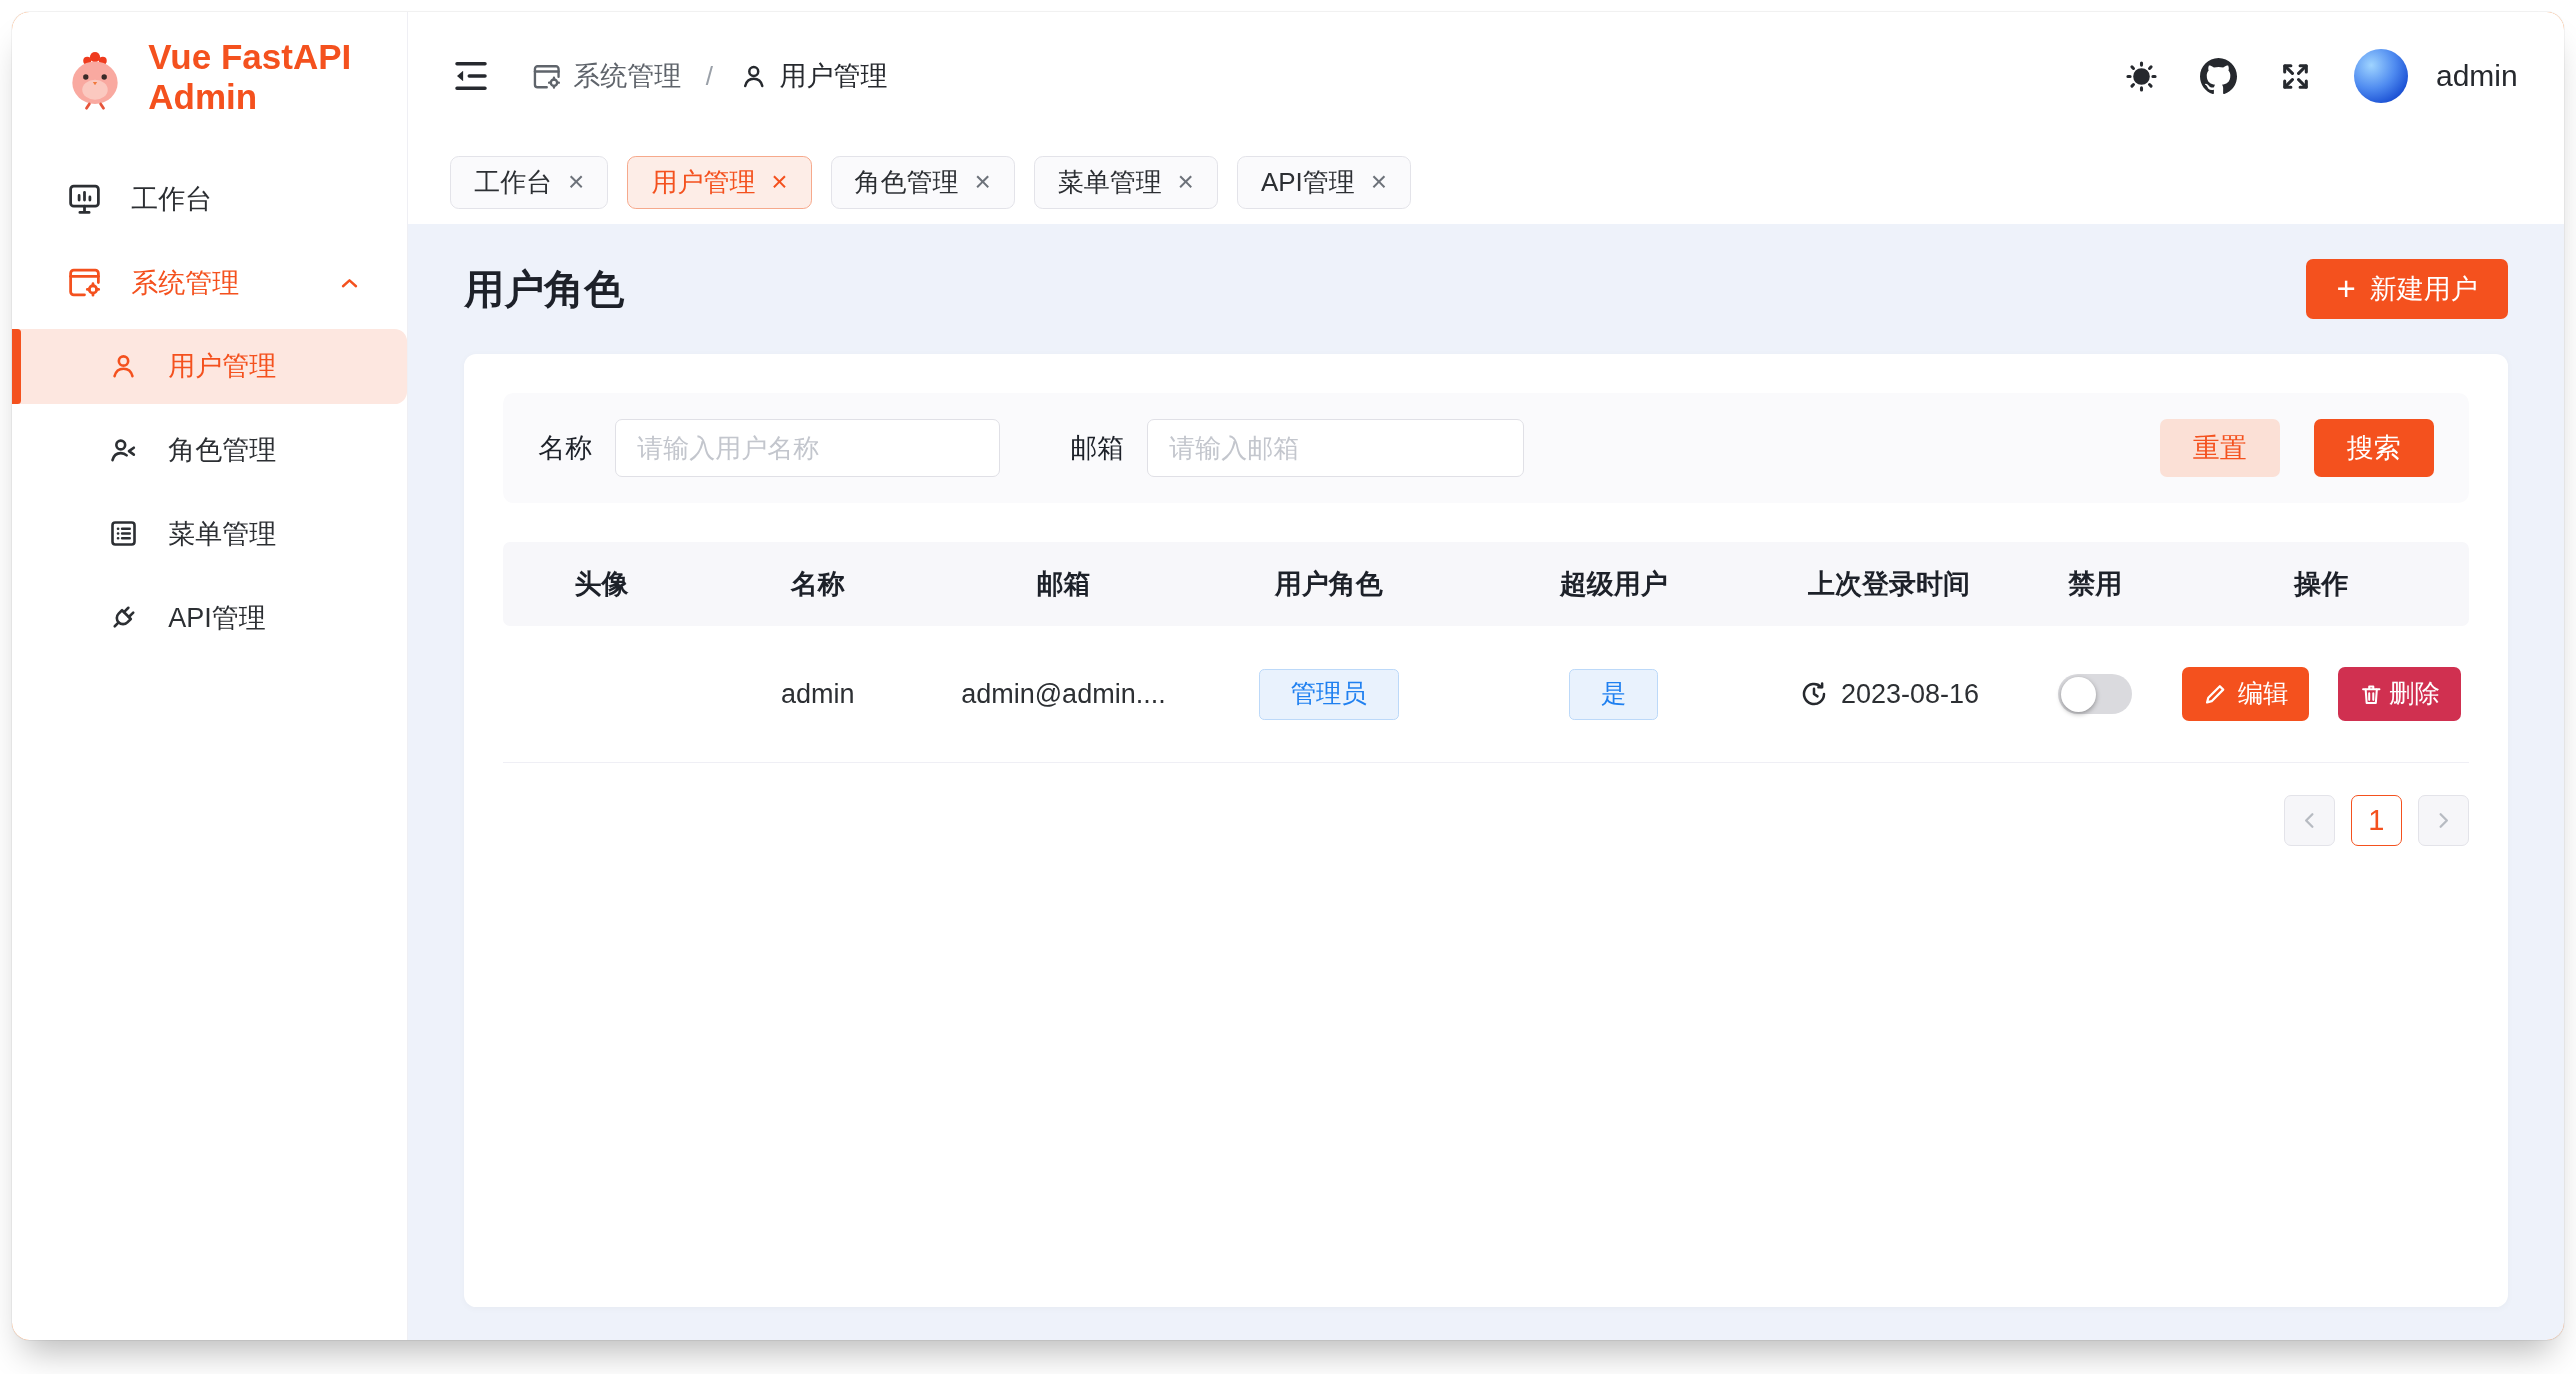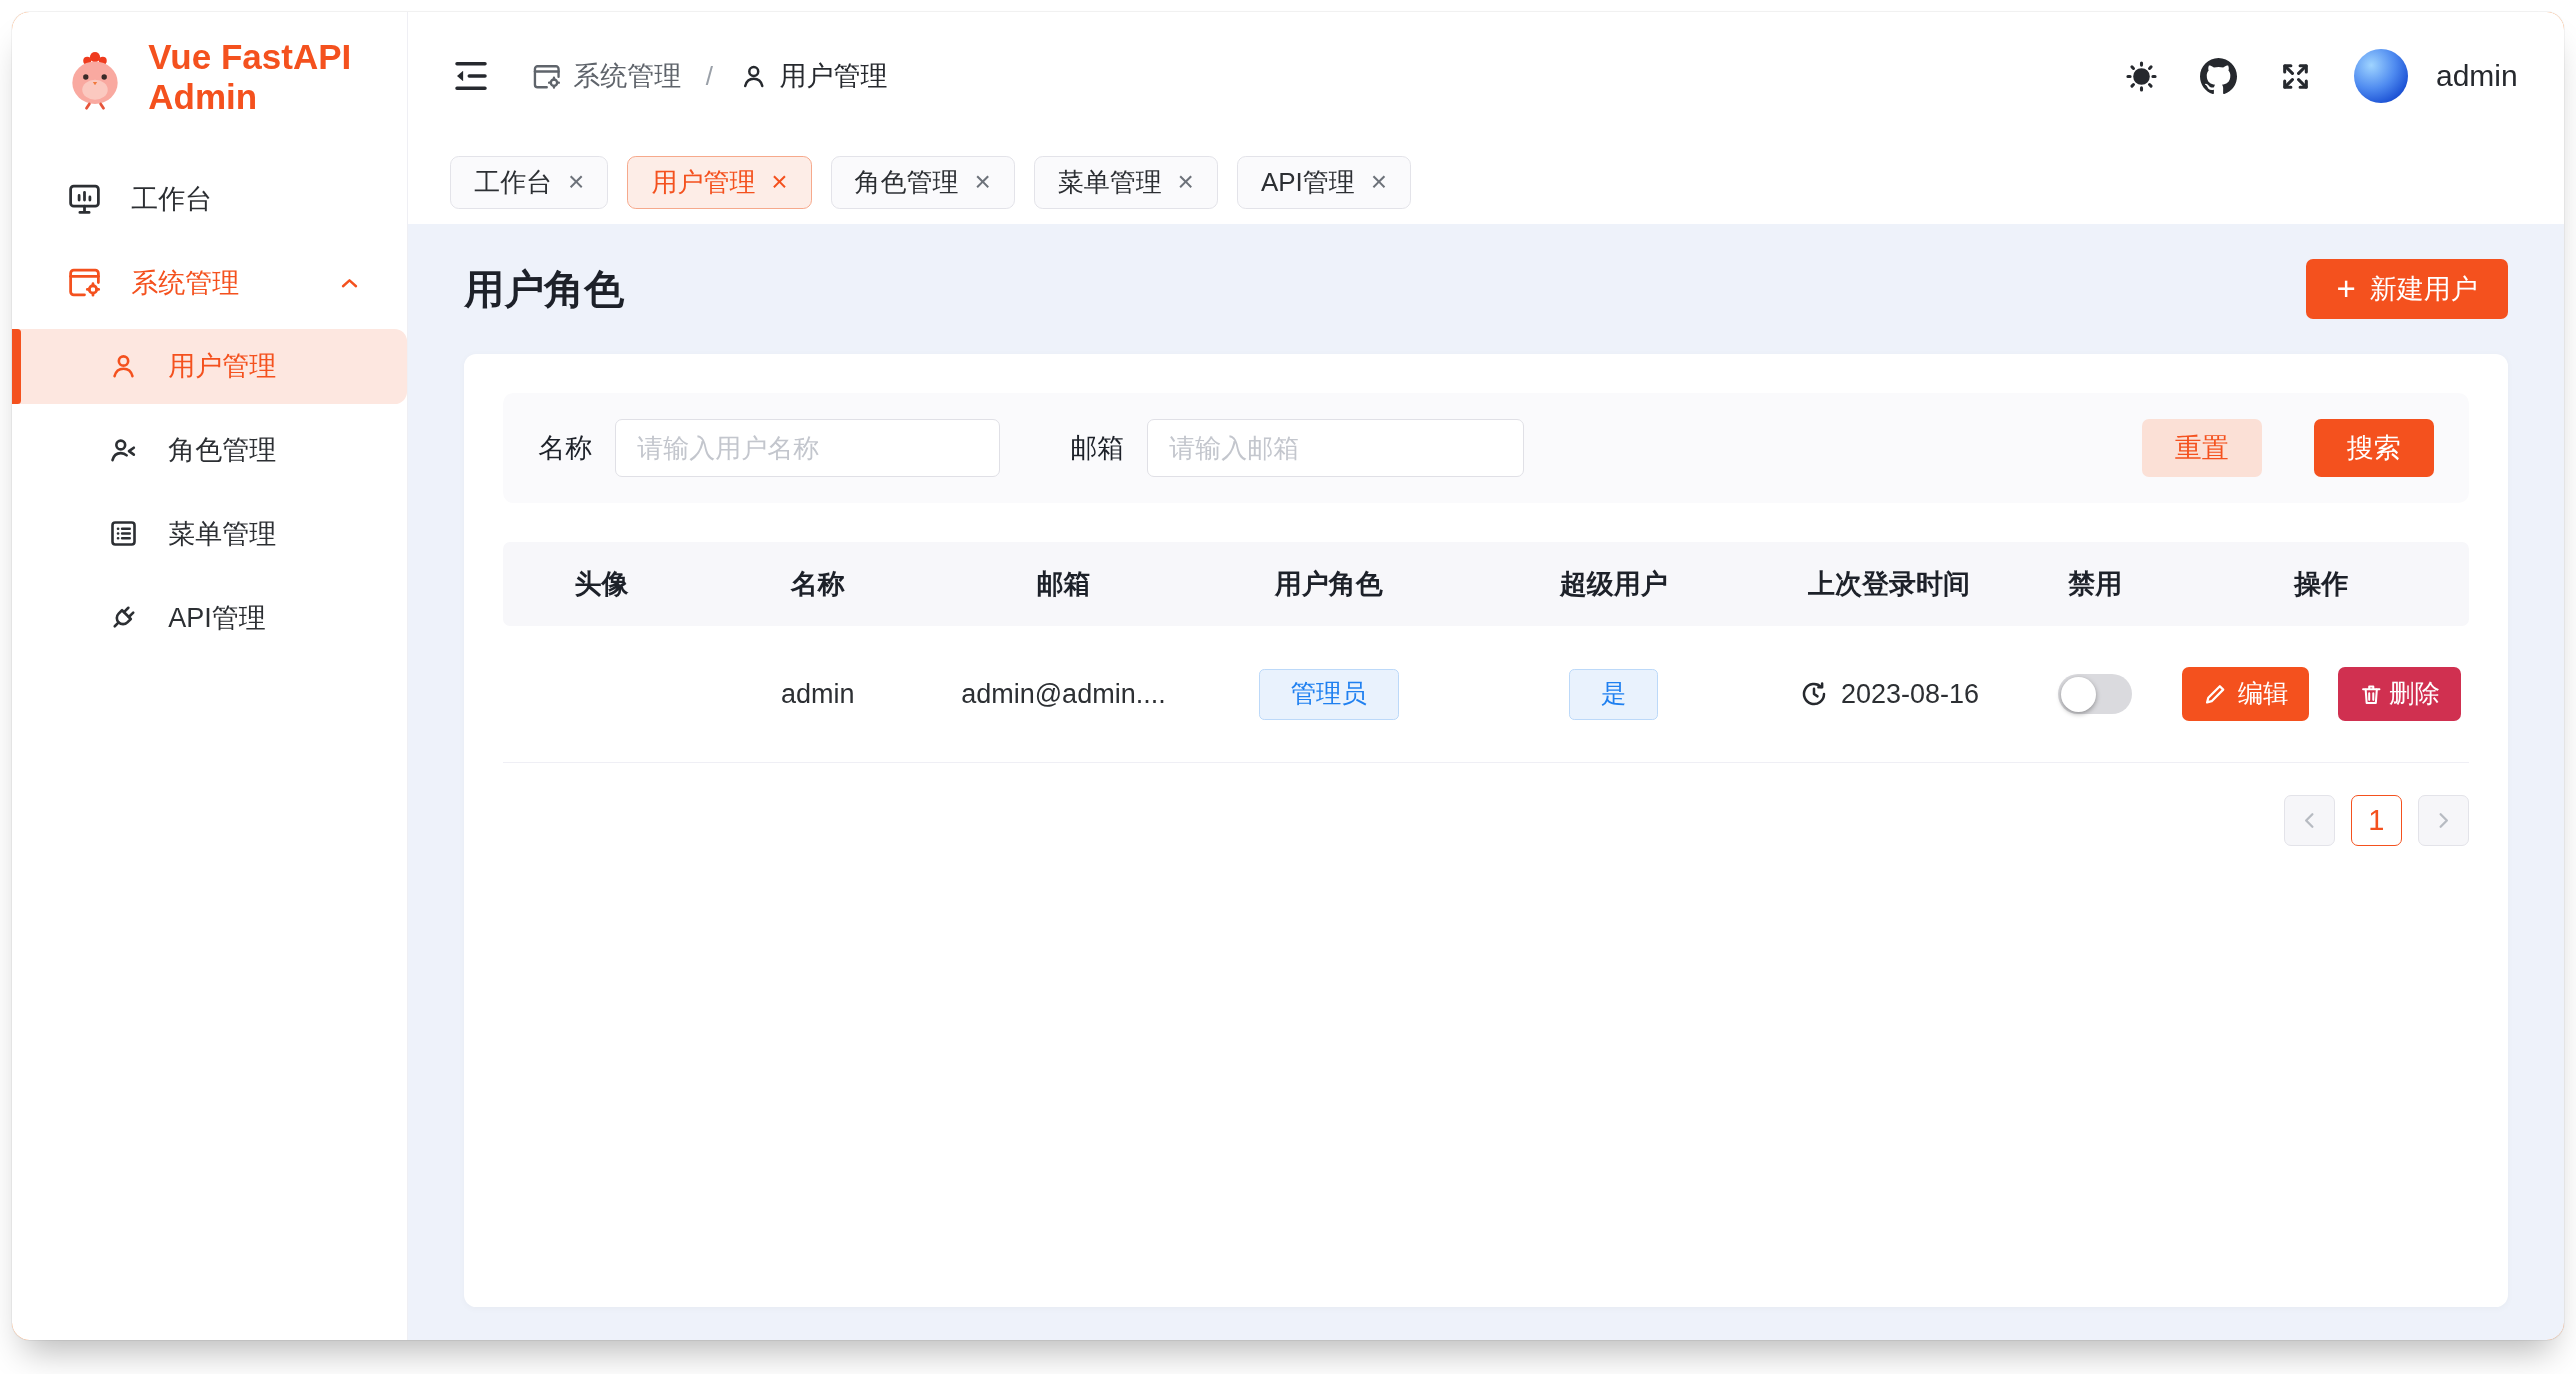--- a/index.html
+++ b/index.html
@@ -65,21 +65,21 @@
     box-shadow:0 1.8px 7px rgba(31,35,41,.03); min-height:0; }
 
   .filter { background:#fafafc; border-radius:10.5px; padding:26px 35px; display:flex; align-items:center; margin-bottom:39px; }
   .filter-group { display:flex; align-items:center; gap:23px; }
   .filter-group + .filter-group { margin-left:70px; }
   .filter-label { font-size:27px; color:#1d2129; font-weight:500; white-space:nowrap; }
   .filter-input { height:58px; border:1.8px solid #e0e0e6; border-radius:7px; background:#fff;
     font-size:26px; color:#2c2f33; padding:0 21px; font-family:inherit; outline:none; }
   .filter-input::placeholder { color:#c3c6cd; }
   .input-name { width:385px; } .input-email { width:377px; }
-  .filter-actions { margin-left:auto; display:flex; gap:52px; }
+  .filter-actions { margin-left:auto; display:flex; gap:34px; }
   .btn-reset { background:#FBE0D6; color:#F4511E; height:58px; padding:0 33px; border-radius:7px; font-size:27px; }
   .btn-search { background:#F4511E; color:#fff; height:58px; padding:0 33px; border-radius:7px; font-size:27px; }
 
   .table { width:100%; }
   .trow { display:grid; grid-template-columns:10% 12% 13% 14% 15% 13% 8% 15%; align-items:center; }
   .thead { background:#f7f7fa; border-radius:7px; height:84px; }
   .th { font-size:27px; font-weight:bold; color:#1d2129; text-align:center; }
   .tbody-row { height:137px; border-bottom:1.8px solid #efeff5; }
   .td { font-size:27px; color:#2c2f33; text-align:center; display:flex; align-items:center; justify-content:center; gap:12.3px; }
   .tag { display:inline-flex; align-items:center; justify-content:center; height:51px; padding:0 31px;

